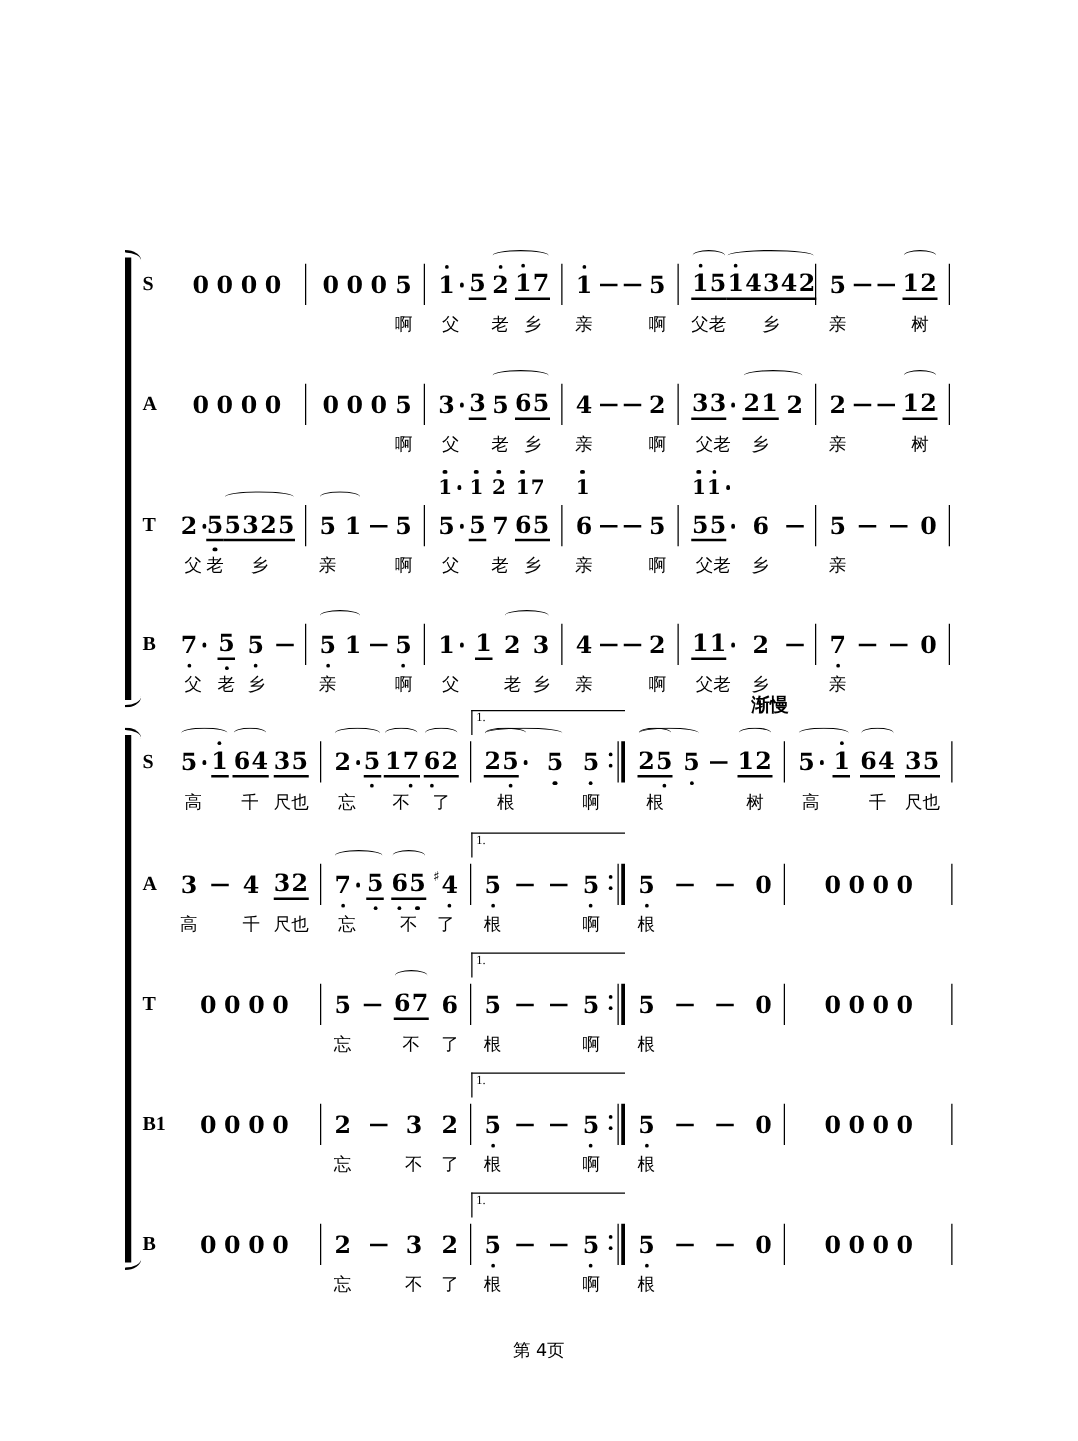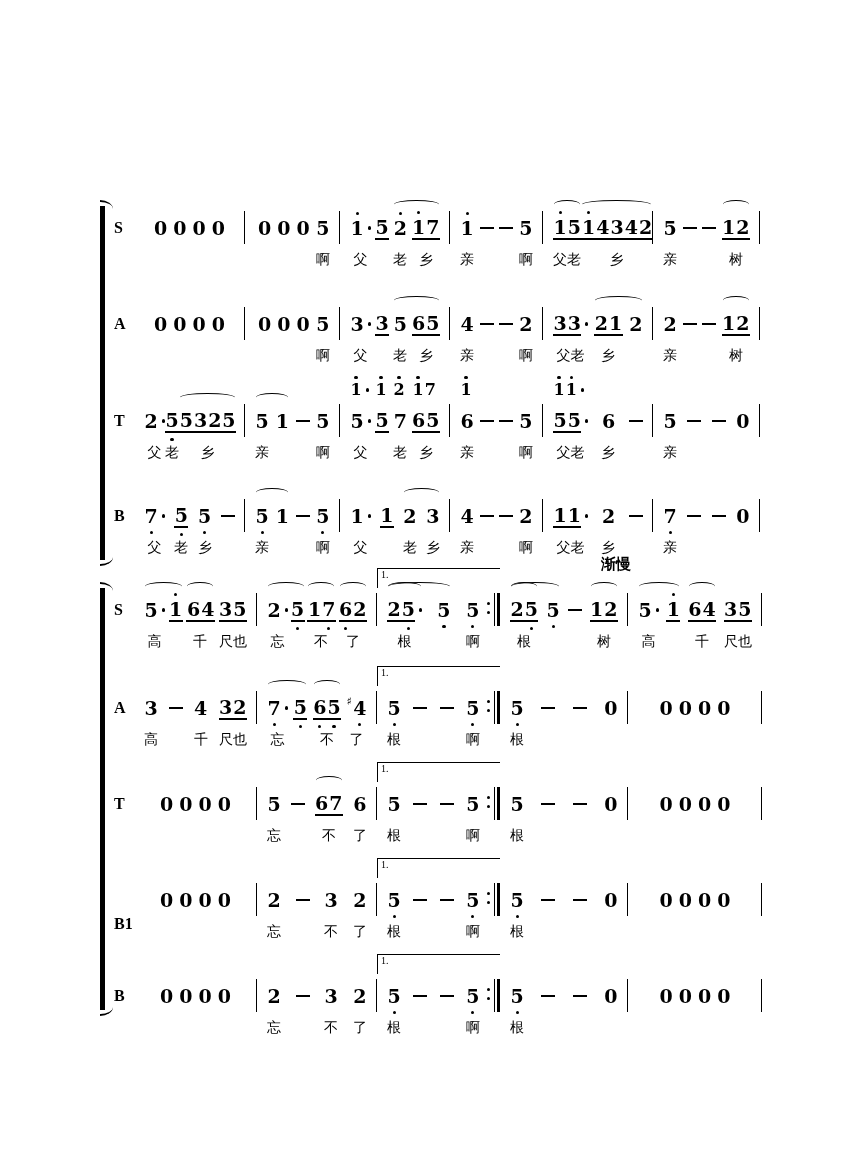--- a/index.html
+++ b/index.html
@@ -1075,21 +1075,21 @@
               <span class="chars">
                 <span class="ch">0</span>
                 <span class="ch">0</span>
                 <span class="ch">0</span>
                 <span class="ch">0</span>
               </span>
             </span>
           </div>
           <div class="bar"></div>
         </div>
-        <span class="part-label" style="left: 6px; top: 290px; margin-top: 24px;">B1</span>
+        <span class="part-label" style="left: 6px; top: 290px;">B1</span>
         <div class="measure" style="left: 26px; top: 290px; width: 123px;">
           <div class="notes center">
             <span class="unit rest">
               <span class="chars">
                 <span class="ch">0</span>
                 <span class="ch">0</span>
                 <span class="ch">0</span>
                 <span class="ch">0</span>
               </span>
             </span>
@@ -1289,13 +1289,14 @@
                 <span class="ch">0</span>
                 <span class="ch">0</span>
                 <span class="ch">0</span>
               </span>
             </span>
           </div>
           <div class="bar"></div>
         </div>
       </div>
     </div>
+  <div class="footer">第 4页</div>
 </div>
 
 </body></html>

